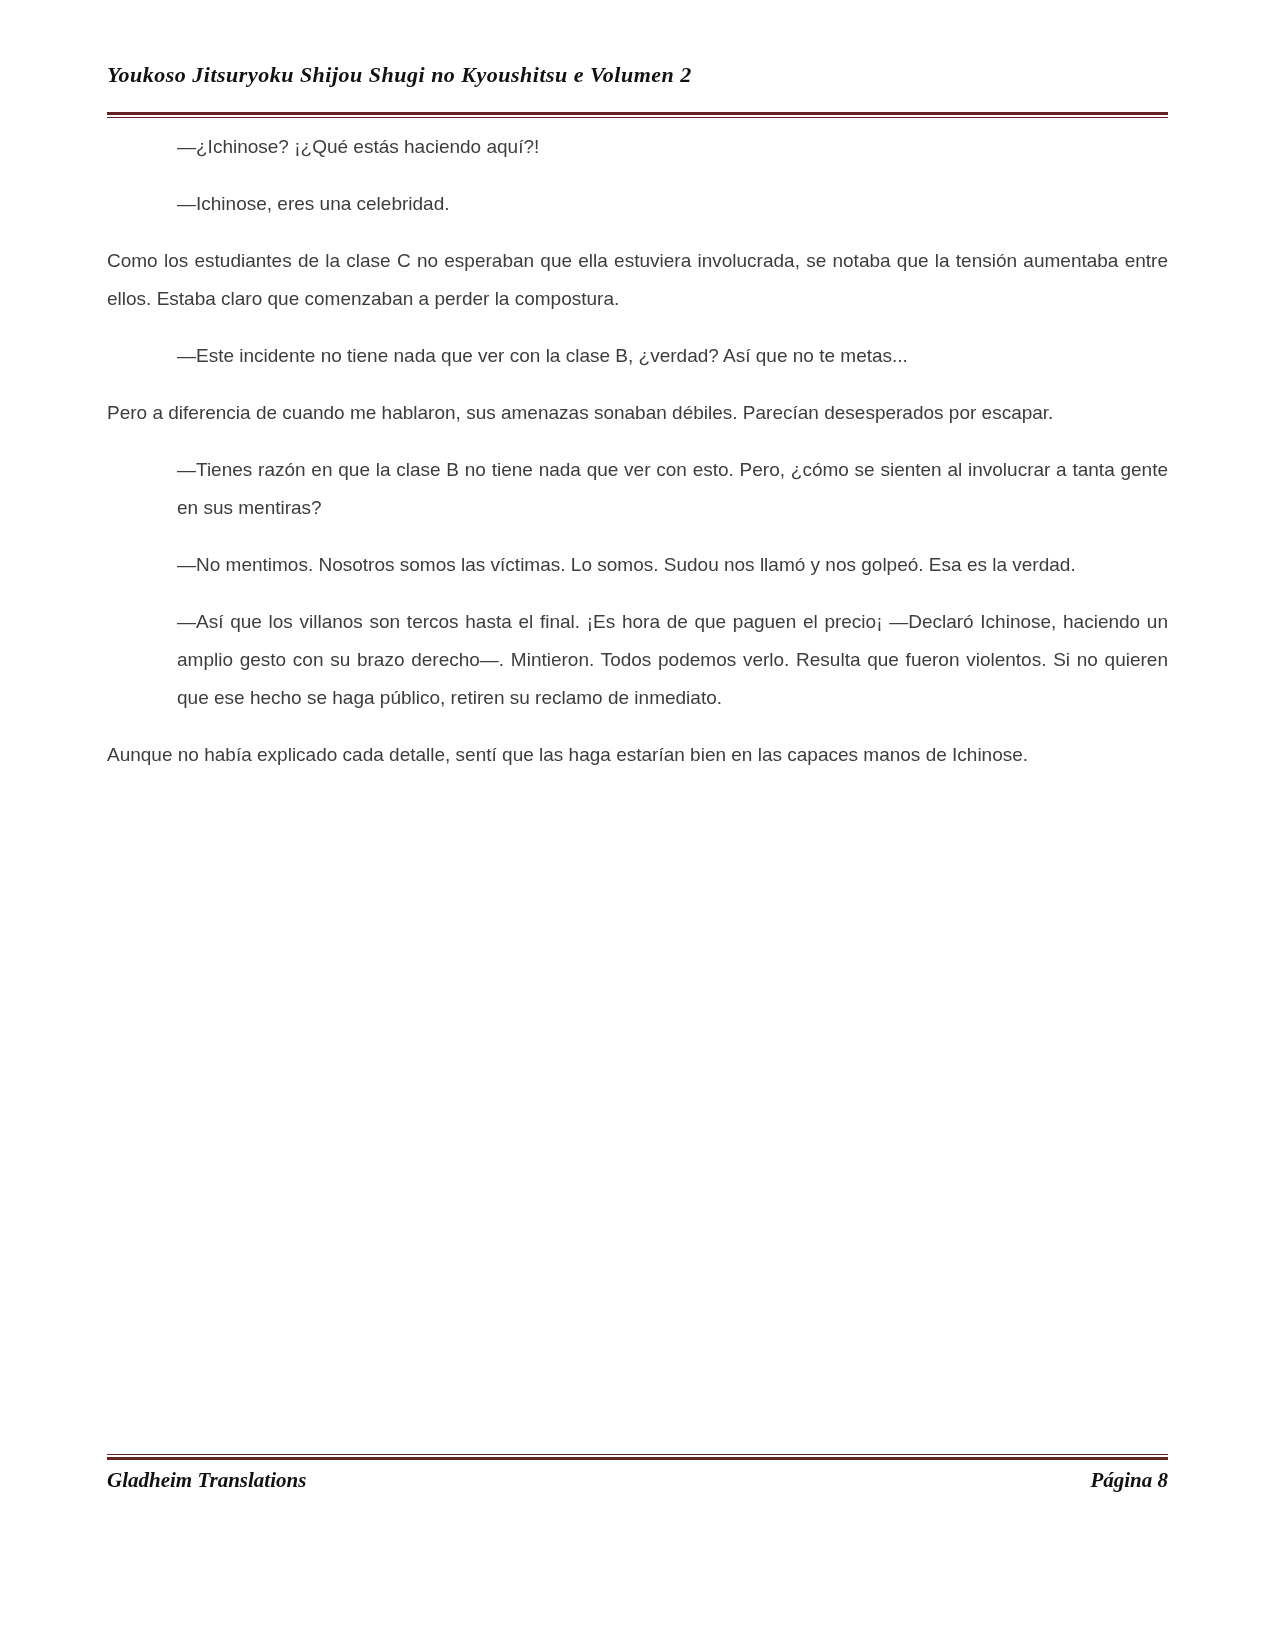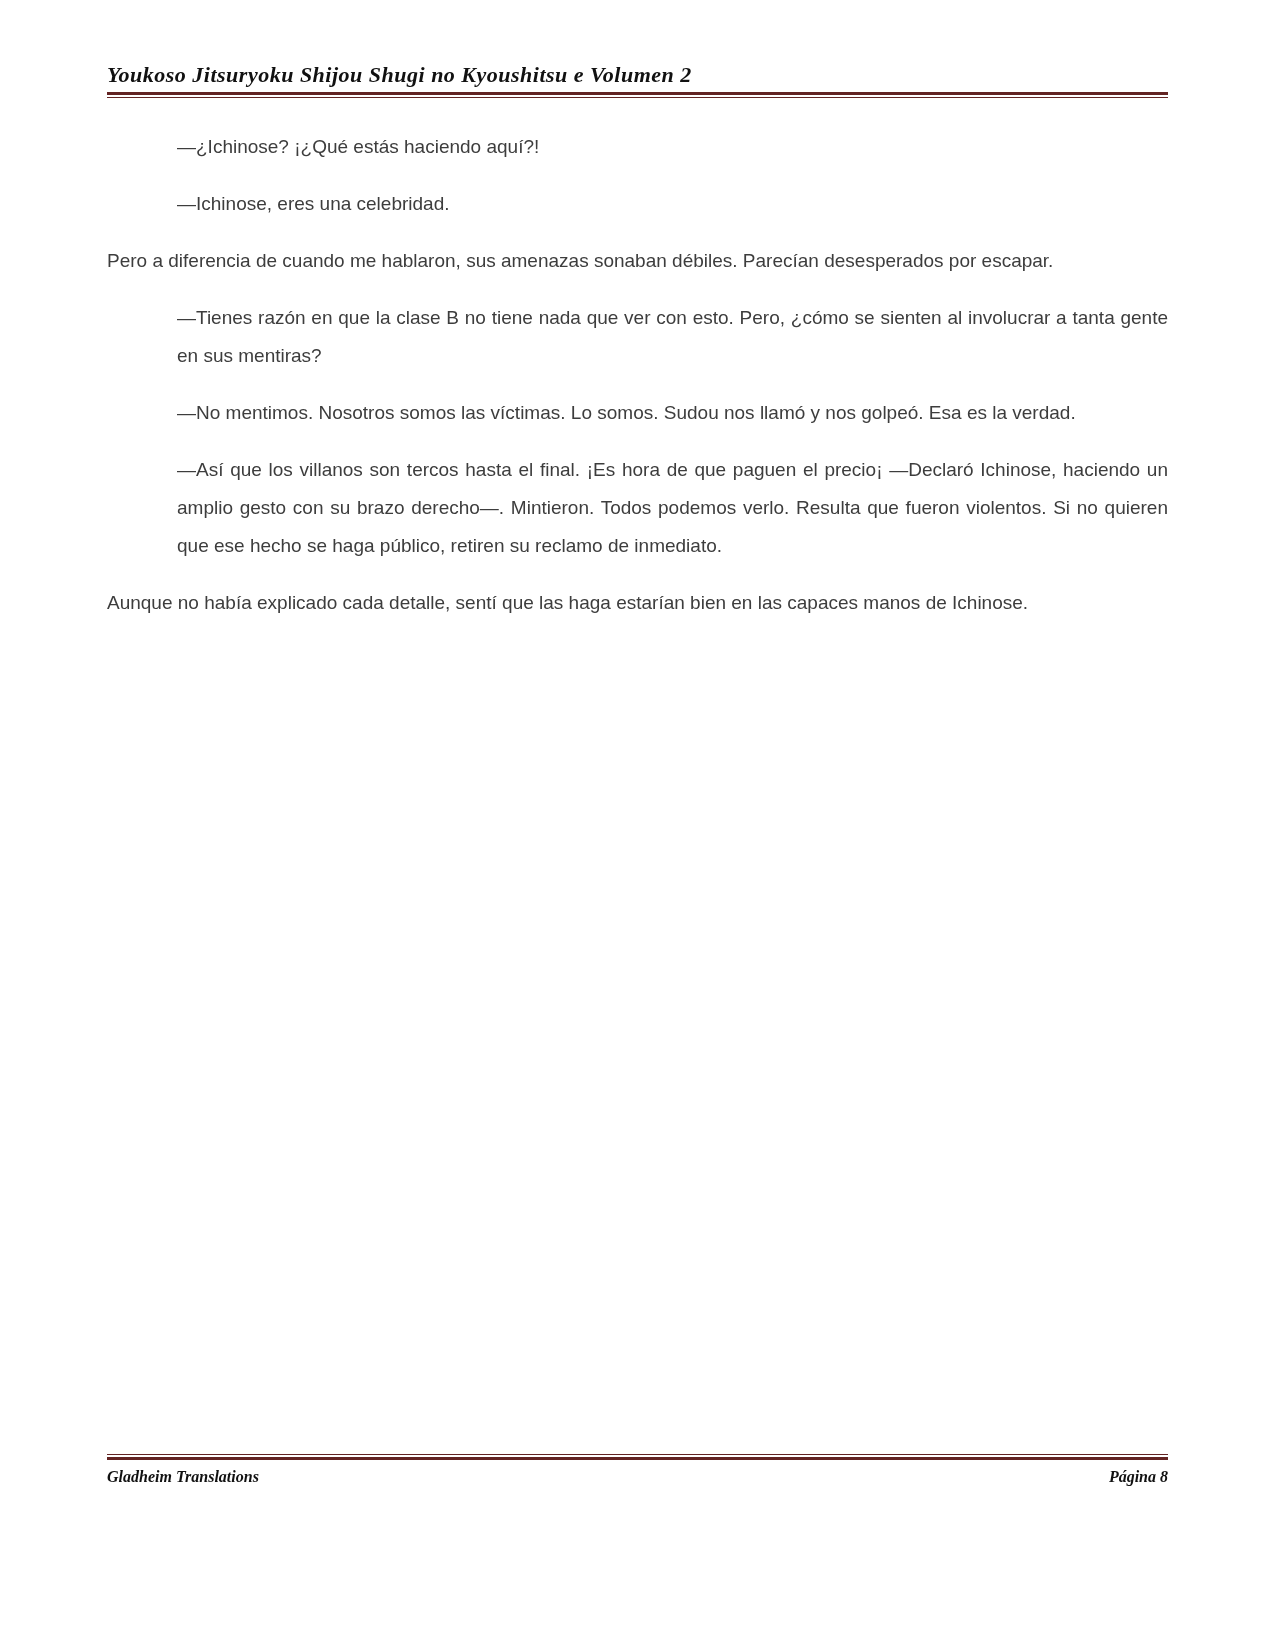--- a/index.html
+++ b/index.html
@@ -22,21 +22,21 @@
     left: 107px;
     right: 107px;
   }
   .header-title {
     font-family: "Liberation Serif", "DejaVu Serif", serif;
     font-weight: bold;
     font-style: italic;
     font-size: 22px;
     letter-spacing: 0.5px;
     color: #111111;
-    padding-bottom: 4px;
+    padding-bottom: 24px;
   }
   .rule {
     width: 100%;
   }
   .rule .thick {
     border-top: 3px solid var(--rule, #632423);
   }
   .rule .thin {
     margin-top: 2px;
     border-top: 1px solid var(--rule, #632423);
@@ -74,40 +74,42 @@
     border-top: 3px solid var(--rule, #632423);
   }
   .footer-row {
     margin-top: 8px;
     display: flex;
     justify-content: space-between;
     align-items: baseline;
     font-family: "Liberation Serif", "DejaVu Serif", serif;
     font-weight: bold;
     font-style: italic;
-    font-size: 16px;
+    font-size: 21px;
     color: #111111;
   }
 </style>
 </head>
 <body>
 
 <div class="page">
 
   <div class="header">
     <div class="header-title">Youkoso Jitsuryoku Shijou Shugi no Kyoushitsu e Volumen 2</div>
     <div class="rule">
       <div class="thick"></div>
       <div class="thin"></div>
     </div>
   </div>
 
   <div class="body-text">
       <p class="para dialogue">—¿Ichinose? ¡¿Qué estás haciendo aquí?!</p>
       <p class="para dialogue">—Ichinose, eres una celebridad.</p>
+      <p class="para narration">Como los estudiantes de la clase C no esperaban que ella estuviera involucrada, se notaba que la tensión aumentaba entre ellos. Estaba claro que comenzaban a perder la compostura.</p>
+      <p class="para dialogue">—Este incidente no tiene nada que ver con la clase B, ¿verdad? Así que no te metas...</p>
       <p class="para narration">Pero a diferencia de cuando me hablaron, sus amenazas sonaban débiles. Parecían desesperados por escapar.</p>
       <p class="para dialogue">—Tienes razón en que la clase B no tiene nada que ver con esto. Pero, ¿cómo se sienten al involucrar a tanta gente en sus mentiras?</p>
       <p class="para dialogue">—No mentimos. Nosotros somos las víctimas. Lo somos. Sudou nos llamó y nos golpeó. Esa es la verdad.</p>
       <p class="para dialogue">—Así que los villanos son tercos hasta el final. ¡Es hora de que paguen el precio¡ —Declaró Ichinose, haciendo un amplio gesto con su brazo derecho—. Mintieron. Todos podemos verlo. Resulta que fueron violentos. Si no quieren que ese hecho se haga público, retiren su reclamo de inmediato.</p>
       <p class="para narration">Aunque no había explicado cada detalle, sentí que las haga estarían bien en las capaces manos de Ichinose.</p>
     </div>
 
   <div class="footer">
     <div class="rule footer-rule">
       <div class="thin"></div>

